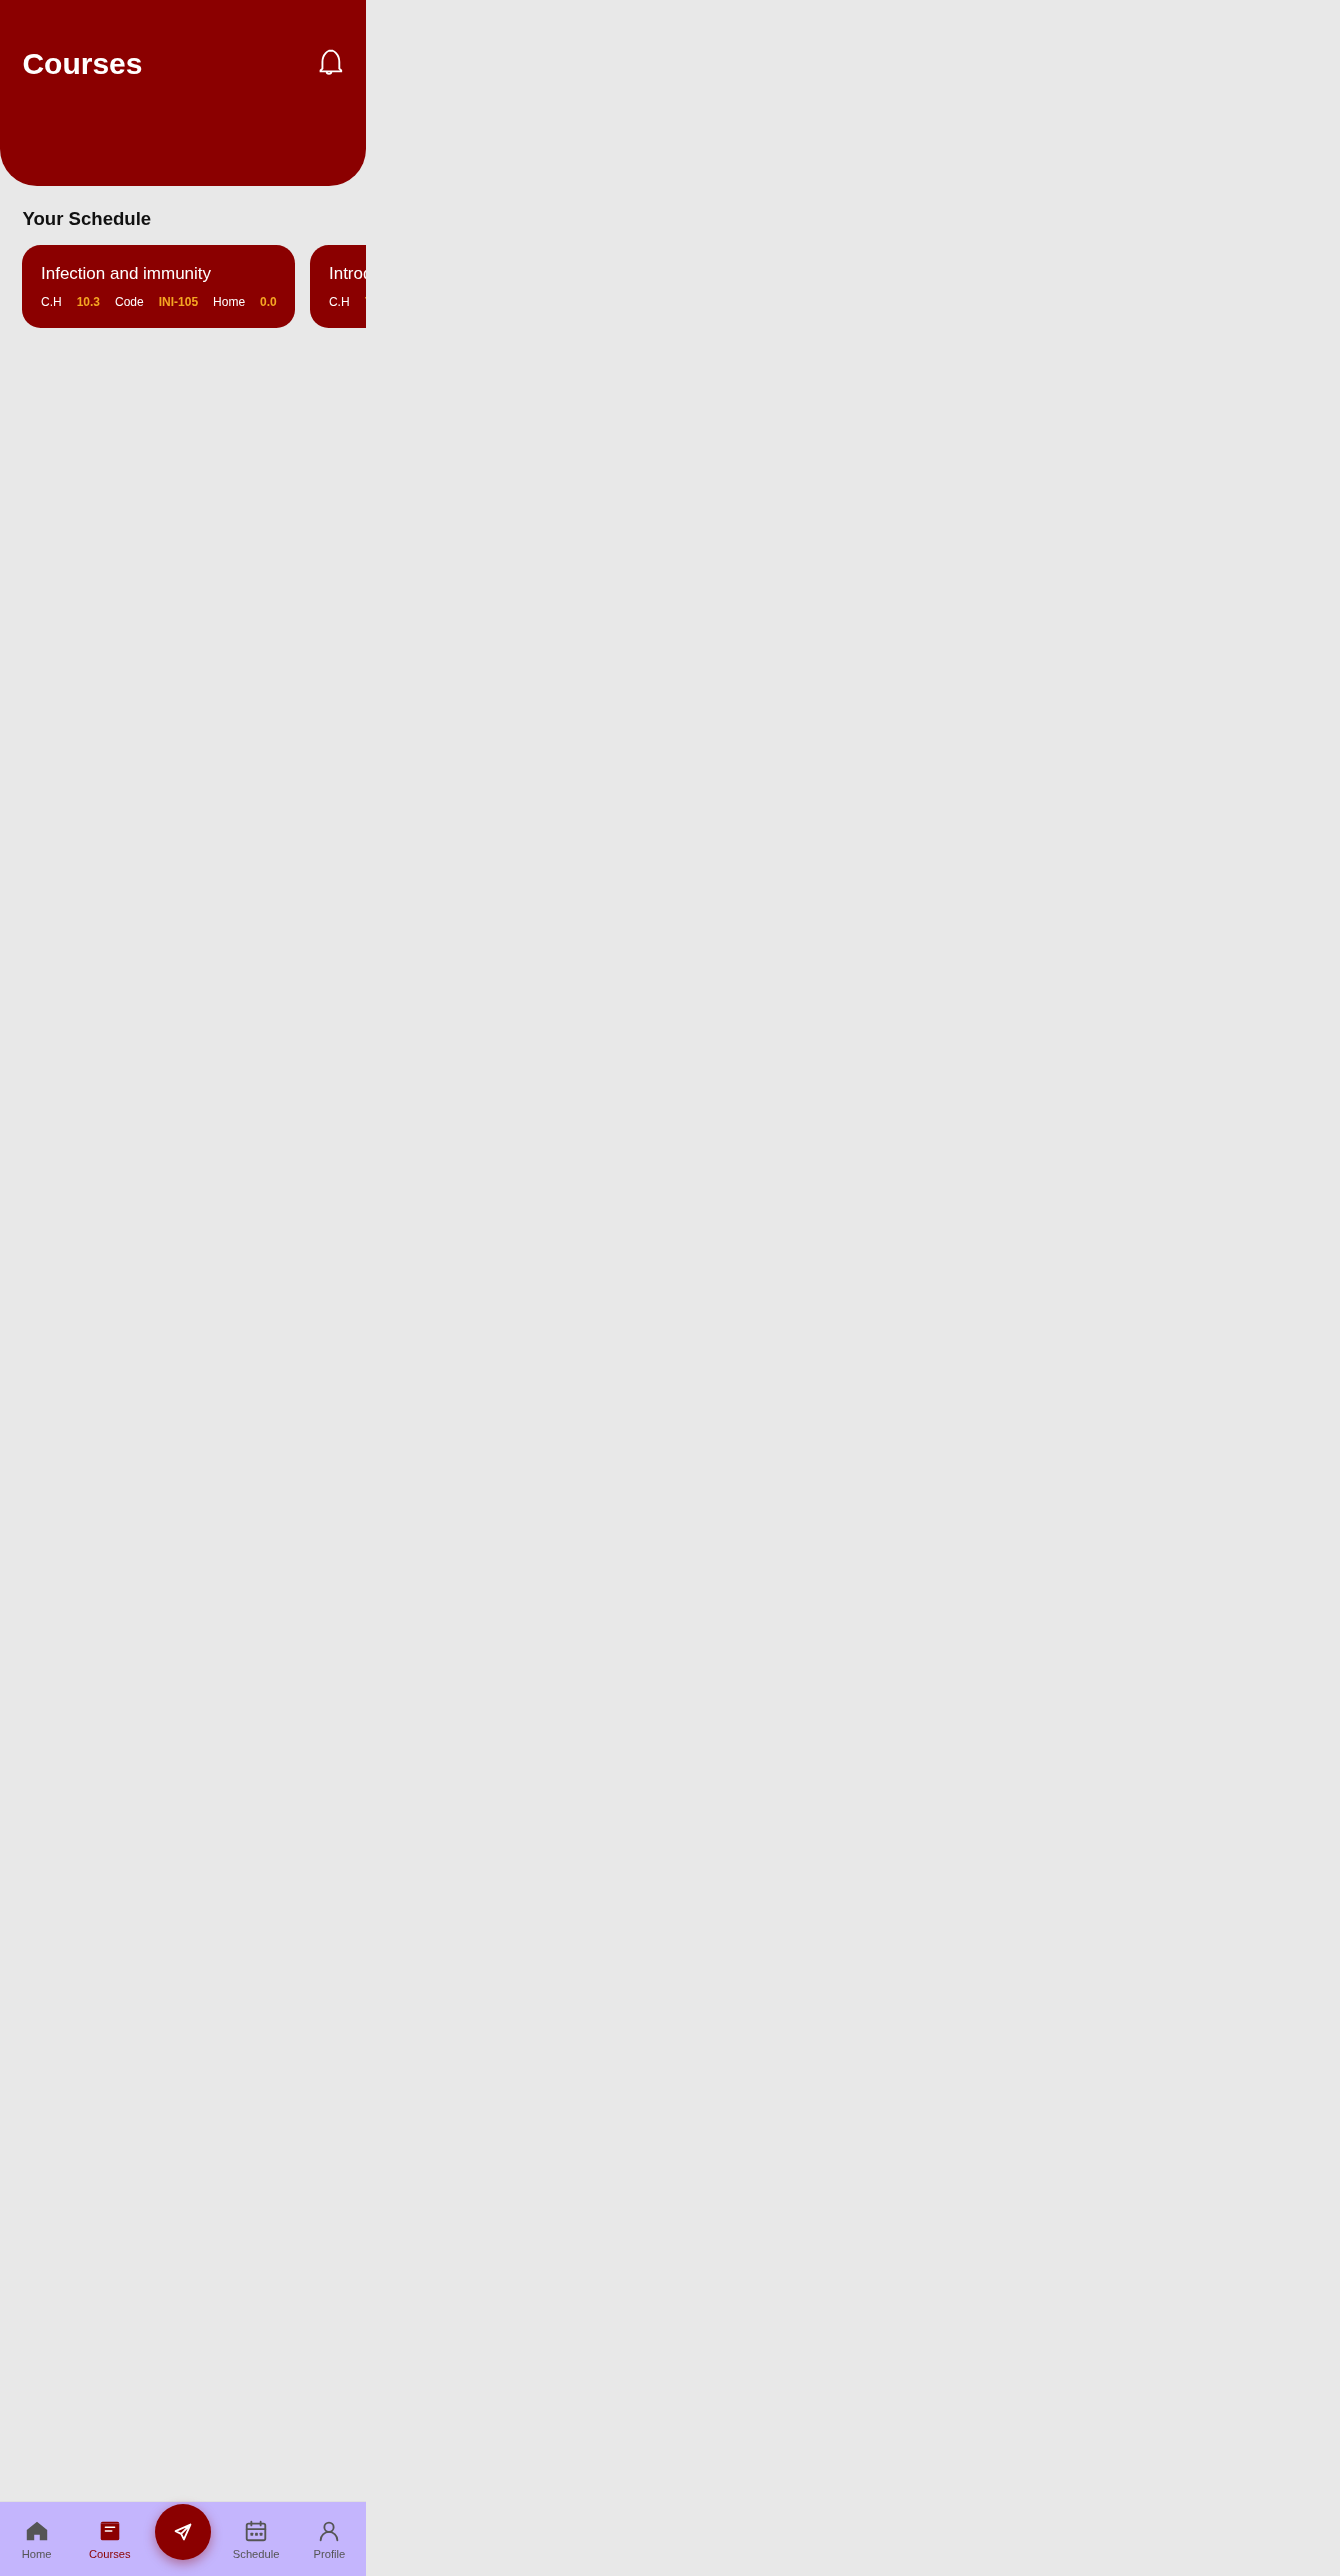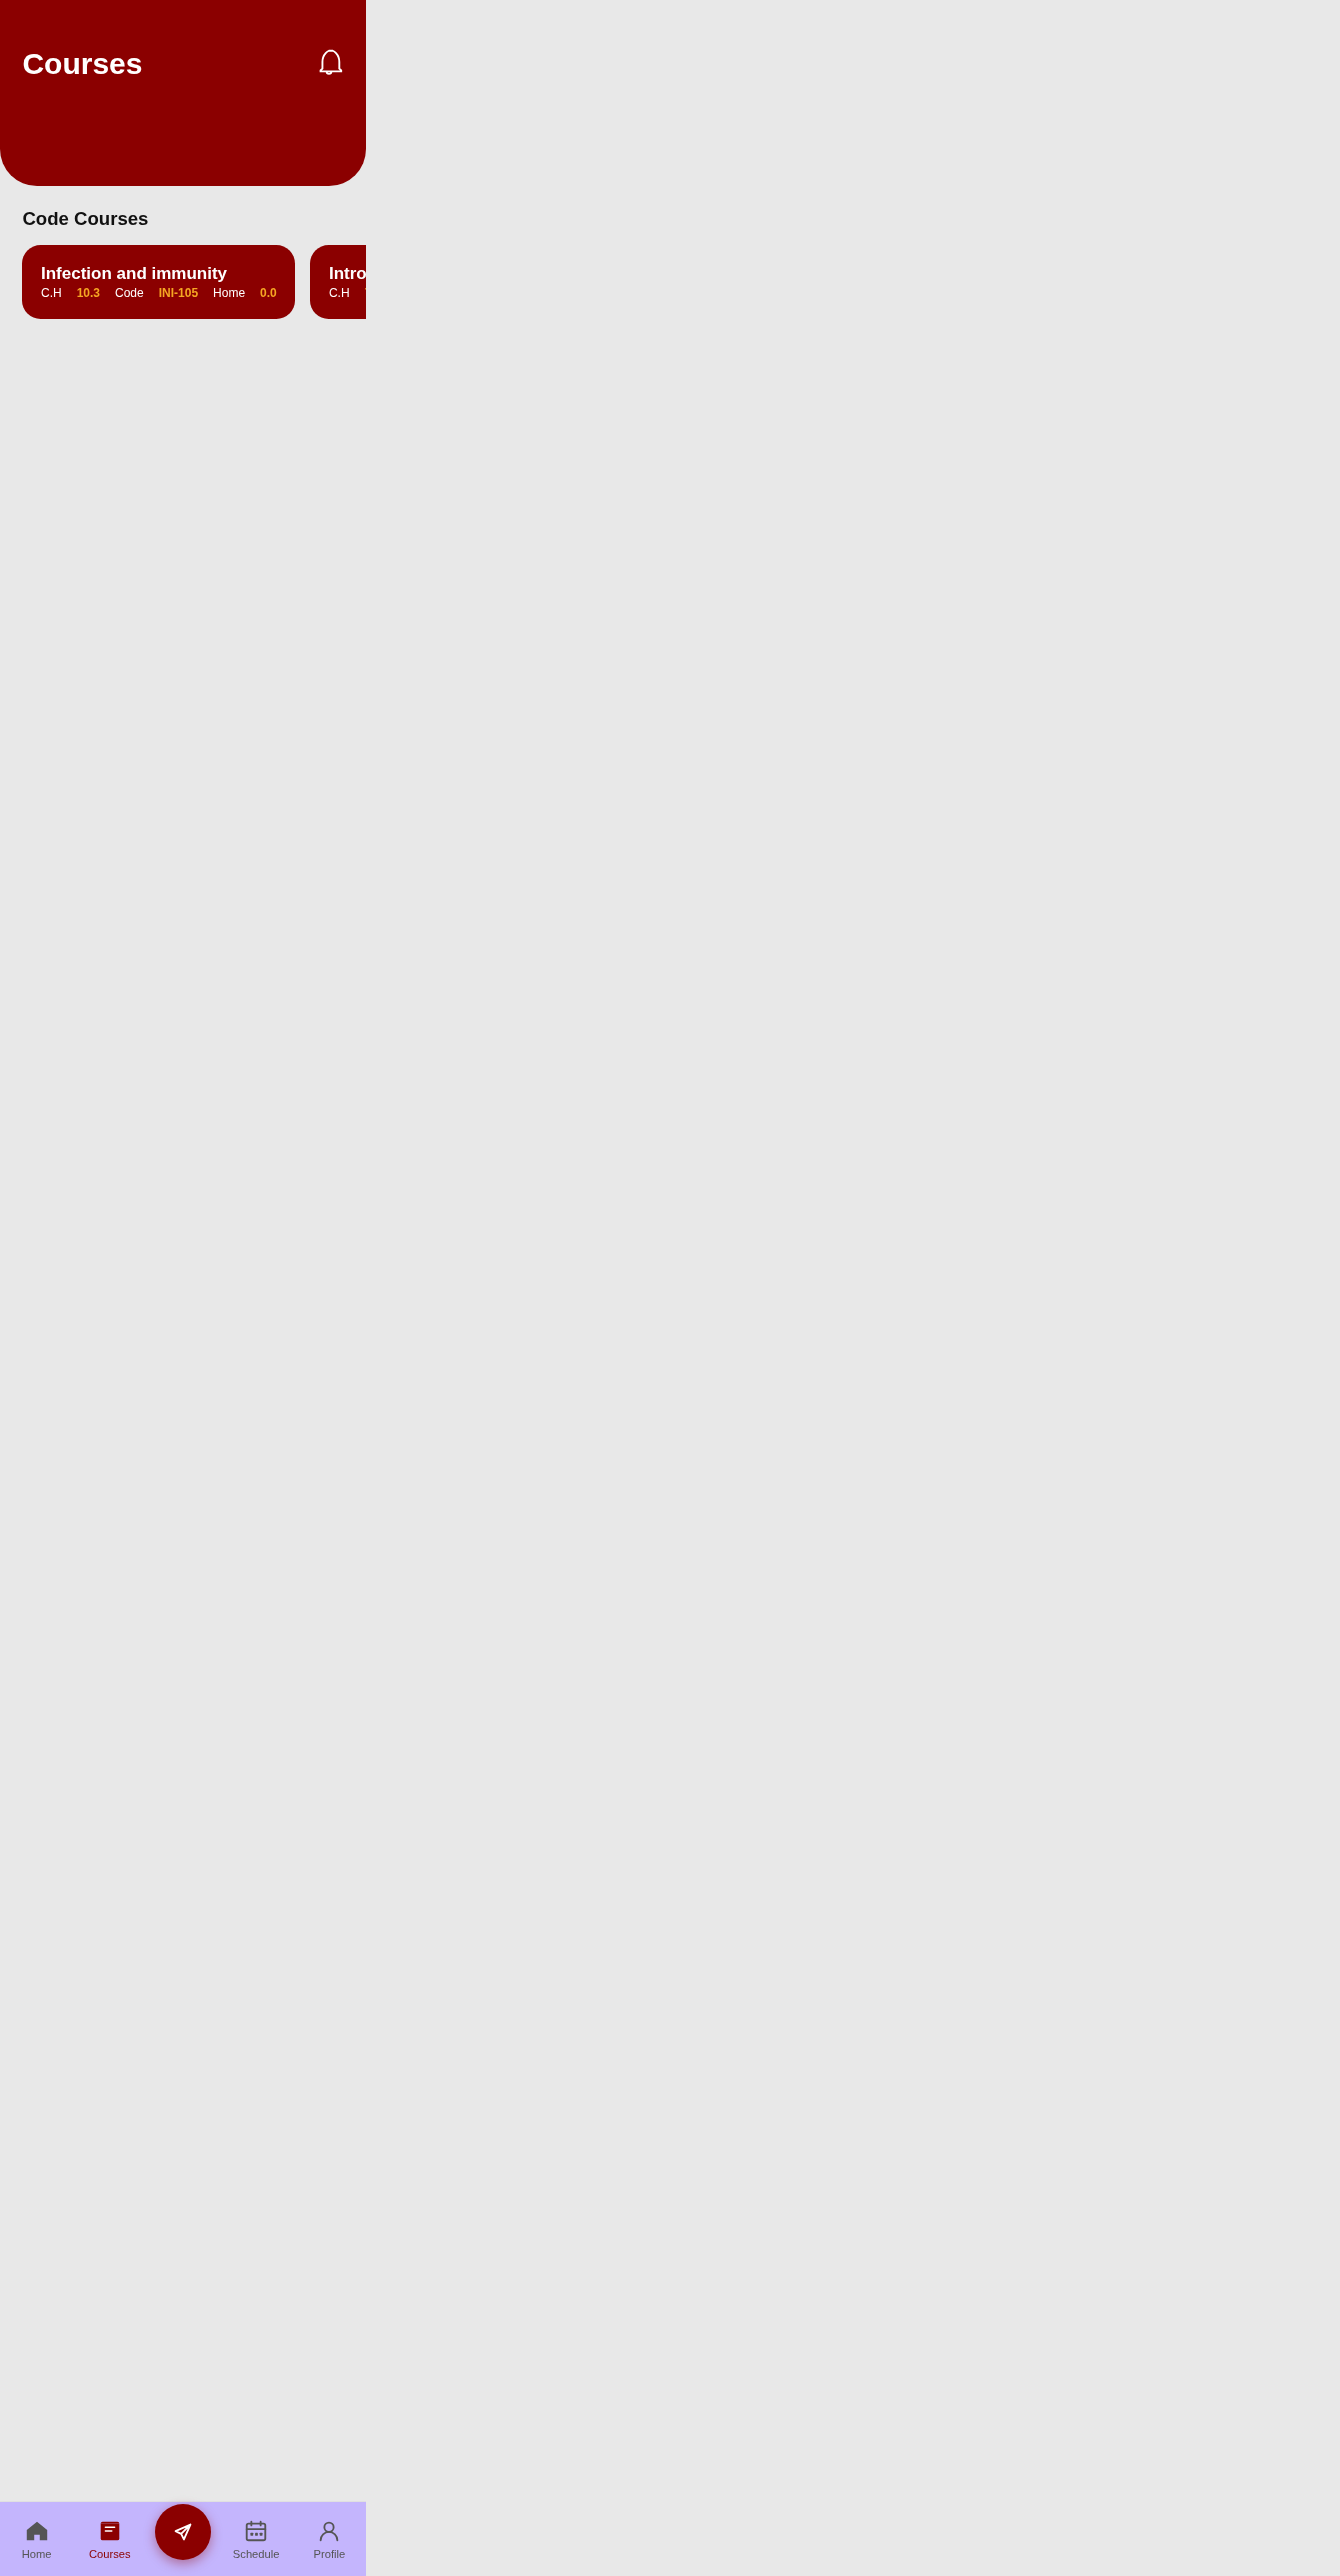--- a/index.html
+++ b/index.html
@@ -70,22 +70,22 @@
       border-radius: 18.6px;
       padding: 18.6px 18.6px;
       min-width: 242px;
       flex-shrink: 0;
       cursor: pointer;
     }
 
     .course-card-title {
       color: #ffffff;
       font-size: 17px;
-      font-weight: 700;
-      margin-bottom: 2px;
+      font-weight: 400;
+      margin-bottom: 11px;
     }
 
     .course-card-meta {
       display: flex;
       flex-direction: row;
       align-items: center;
       gap: 15px;
       flex-wrap: wrap;
     }
 
@@ -173,21 +173,21 @@
   <div class="header-section">
     <span class="header-title">Courses</span>
     <div class="notification-icon-wrap">
       <svg viewBox="0 0 32 32" fill="none" xmlns="http://www.w3.org/2000/svg">
         <path d="M16 4C16 4 9 7 9 16v7l-2 2v1h22v-1l-2-2v-7c0-9-7-12-7-12z" stroke="white" stroke-width="2" fill="none"></path>
         <path d="M13.5 26a2.5 2.5 0 005 0" stroke="white" stroke-width="2" fill="none"></path>
       </svg>
     </div>
   </div>
 
-  <div class="your-courses-label">Code Courses</div>
+  <div class="your-courses-label">Your Schedule</div>
 
   <div class="courses-scroll-row">
 
     <div class="course-card">
       <div class="course-card-title">Infection and immunity</div>
       <div class="course-card-meta">
         <span class="meta-label">C.H</span>
         <span class="meta-value">10.3</span>
         <span class="meta-label">Code</span>
         <span class="meta-value">INI-105</span>

